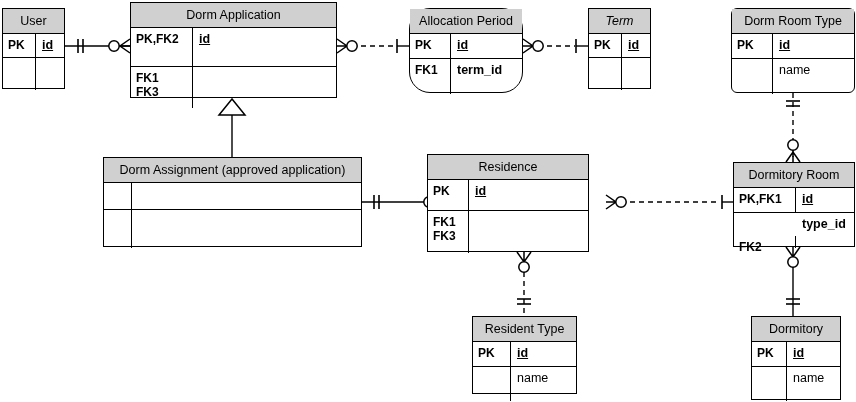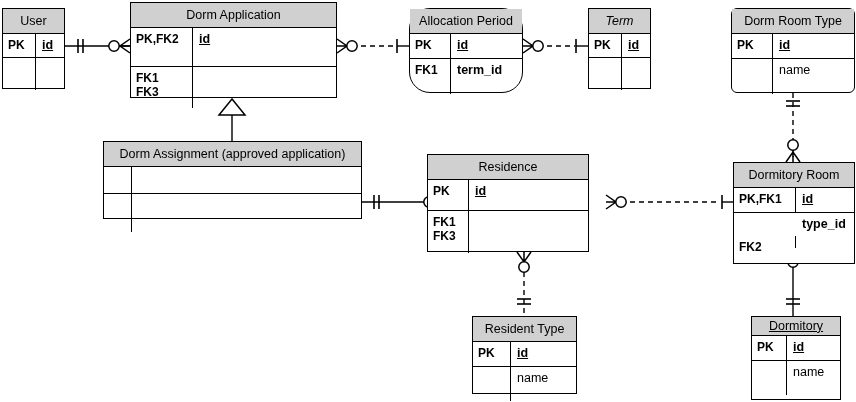--- a/index.html
+++ b/index.html
@@ -183,21 +183,21 @@
         <div class="title" style="height: 25px;">Dorm Room Type</div>
         <div class="row" style="height: 25px;">
           <div class="cell-key" style="width: 41px;">PK</div>
           <div class="cell-attr"><u>id</u></div>
         </div>
         <div class="row last" style="height: 35px;">
           <div class="cell-key" style="width: 41px;"></div>
           <div class="cell-attr plain">name</div>
         </div>
       </div>
-      <div class="entity" style="left: 103px; top: 141px; width: 259px; height: 78px;">
+      <div class="entity" style="left: 103px; top: 157px; width: 259px; height: 90px;">
         <div class="title" style="height: 25px;">Dorm Assignment (approved application)</div>
         <div class="row" style="height: 27px;">
           <div class="cell-key" style="width: 28px;"></div>
           <div class="cell-attr"></div>
         </div>
         <div class="row last" style="height: 38px;">
           <div class="cell-key" style="width: 28px;"></div>
           <div class="cell-attr"></div>
         </div>
       </div>
@@ -205,21 +205,21 @@
         <div class="title" style="height: 25px;">Residence</div>
         <div class="row" style="height: 31px;">
           <div class="cell-key" style="width: 41px;">PK</div>
           <div class="cell-attr"><u>id</u></div>
         </div>
         <div class="row last" style="height: 42px;">
           <div class="cell-key" style="width: 41px;">FK1
 FK3</div>
         </div>
       </div>
-      <div class="entity" style="left: 733px; top: 162px; width: 122px; height: 102px;">
+      <div class="entity" style="left: 733px; top: 162px; width: 122px; height: 85px;">
         <div class="title" style="height: 25px;">Dormitory Room</div>
         <div class="row" style="height: 25px;">
           <div class="cell-key" style="width: 62px;">PK,FK1</div>
           <div class="cell-attr"><u>id</u></div>
         </div>
         <div class="row last" style="height: 35px;">
           <div class="cell-key" style="width: 62px; margin-top: 23px;">FK2</div>
           <div class="cell-attr">type_id</div>
         </div>
       </div>
@@ -228,21 +228,21 @@
         <div class="row" style="height: 25px;">
           <div class="cell-key" style="width: 38px;">PK</div>
           <div class="cell-attr"><u>id</u></div>
         </div>
         <div class="row last" style="height: 34px;">
           <div class="cell-key" style="width: 38px;"></div>
           <div class="cell-attr plain">name</div>
         </div>
       </div>
       <div class="entity" style="left: 751px; top: 316px; width: 90px; height: 84px;">
-        <div class="title" style="height: 19px; text-decoration: underline;">Dormitory</div>
+        <div class="title" style="height: 25px;">Dormitory</div>
         <div class="row" style="height: 25px;">
           <div class="cell-key" style="width: 35px;">PK</div>
           <div class="cell-attr"><u>id</u></div>
         </div>
         <div class="row last" style="height: 34px;">
           <div class="cell-key" style="width: 35px;"></div>
           <div class="cell-attr plain">name</div>
         </div>
       </div>
     </div>

